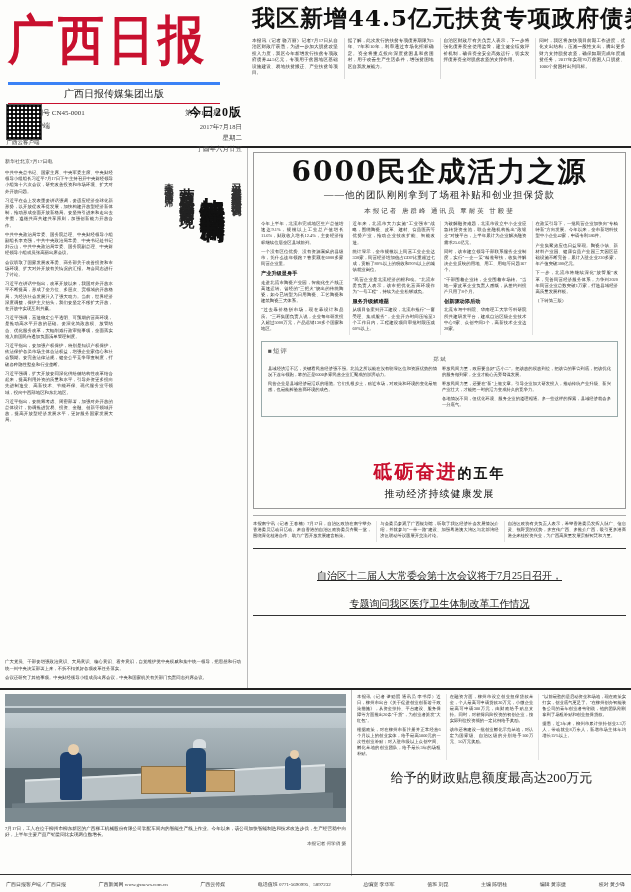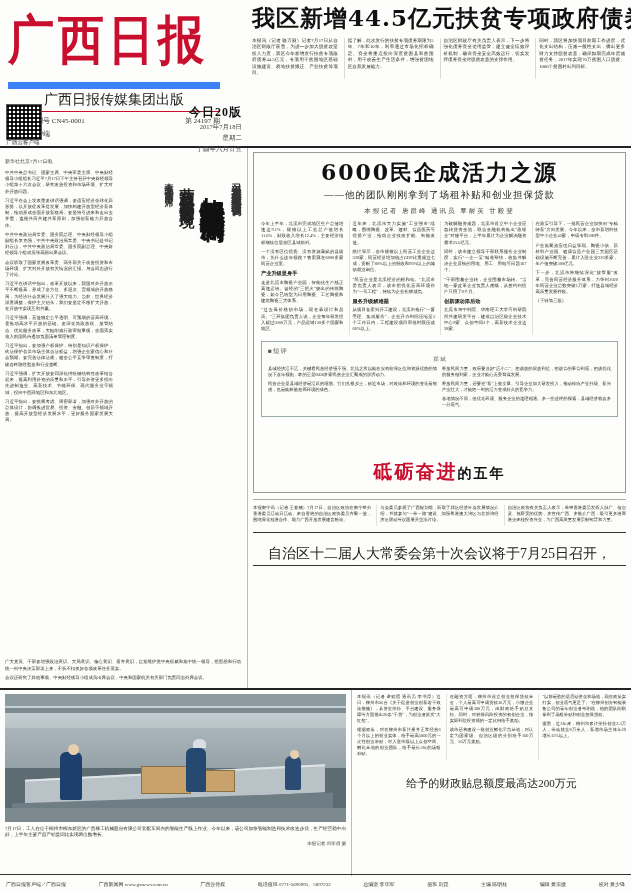--- a/index.html
+++ b/index.html
@@ -11,21 +11,21 @@
   
   .masthead{position:relative;height:146px;border-bottom:2px solid #222;padding-left:24px;}
   .logo-block{position:absolute;left:8px;top:6px;width:236px;}
   .logo-title{
     font-family:"DejaVu Serif", serif;
     font-weight:bold;color:#c8102e;font-size:46px;letter-spacing:4px;
     line-height:58px;white-space:nowrap;
     transform:scaleY(1.15);transform-origin:left top;
   }
   .logo-sub{
-    margin-top:18px;font-size:14px;color:#222;border-top:7px solid #3b82f6;
+    margin-top:18px;font-size:10px;color:#222;border-top:3px solid #3b82f6;
     border-bottom:1px solid #c8102e;padding:2px 0;text-align:center;width:212px;
   }
   .logo-meta{margin-top:4px;font-size:7px;color:#333;display:flex;justify-content:space-between;width:212px;}
   .logo-meta2{margin-top:3px;font-size:7px;color:#333;display:flex;justify-content:space-between;width:212px;}
   .date-bar{
     position:absolute;left:124px;top:104px;width:118px;text-align:right;
     font-size:9px;color:#111;
   }
   .date-bar .big{font-size:12px;font-weight:bold;letter-spacing:1px;}
   .date-bar .small{font-size:6.5px;color:#444;margin-top:2px;}
@@ -66,21 +66,21 @@
 
   .left-text{position:absolute;left:5px;top:22px;width:108px;font-size:4.4px;line-height:6.2px;color:#2a2a2a;text-align:justify;}
   .left-text p{margin:0 0 3px 0;}
   .left-date{position:absolute;left:5px;top:10px;font-size:5px;color:#444;}
   .left-foot{position:absolute;left:5px;bottom:4px;width:236px;font-size:4.4px;line-height:6.2px;color:#2a2a2a;text-align:justify;}
   .left-foot p{margin:0 0 3px 0;}
 
   
   .feature{border:1px solid #999;padding:6px 7px 7px 7px;box-sizing:border-box;}
   .feature-title{
-    font-family:"DejaVu Serif",serif;font-weight:bold;font-size:22px;color:#111;
+    font-family:"DejaVu Serif",serif;font-weight:bold;font-size:28px;color:#111;
     text-align:center;letter-spacing:2px;line-height:26px;
   }
   .feature-sub{font-size:9.5px;text-align:center;color:#222;margin-top:4px;letter-spacing:1px;}
   .feature-byline{font-size:6.5px;text-align:center;color:#444;margin-top:5px;letter-spacing:2px;}
   .feature-cols{display:flex;gap:5px;margin-top:5px;}
   .fcol{flex:1;font-size:4.4px;line-height:6.2px;color:#2a2a2a;text-align:justify;
         border-left:1px solid #e0e0e0;padding-left:3px;}
   .fcol:first-child{border-left:none;padding-left:0;}
   .fcol p{margin:0 0 3px 0;}
   .fcol .sec{font-weight:bold;font-size:5.2px;margin:3px 0;color:#111;}
@@ -100,21 +100,21 @@
 
   .hr-thin{border-top:1px solid #aaa;margin:6px 0 4px;}
   .mid-head{font-family:"DejaVu Serif",serif;font-weight:bold;font-size:16px;text-align:center;color:#111;letter-spacing:1px;}
   .mid-cols{display:flex;gap:5px;margin-top:5px;}
   .mcol{flex:1;font-size:4.3px;line-height:6px;color:#2a2a2a;text-align:justify;border-left:1px solid #e2e2e2;padding-left:3px;}
   .mcol:first-child{border-left:none;padding-left:0;}
   .mcol p{margin:0 0 3px 0;}
 
   .notice{border-top:1px solid #333;border-bottom:1px solid #333;margin-top:6px;padding:5px 2px;text-align:center;}
   .notice-t{font-family:"DejaVu Serif",serif;font-weight:bold;font-size:13px;color:#111;letter-spacing:1px;}
-  .notice-l{font-size:14px;color:#222;margin-top:10px;line-height:12px;}
+  .notice-l{font-size:10px;color:#222;margin-top:16px;line-height:12px;text-decoration:underline;}
 
   
   .bottom{position:relative;height:186px;display:flex;}
   .photo-wrap{width:352px;padding:4px 5px;box-sizing:border-box;position:relative;border-right:1px solid #bbb;}
   .photo{width:100%;height:128px;position:relative;overflow:hidden;background:#9fb0b8;}
   .ph-sky{position:absolute;left:0;top:0;right:0;height:34px;background:linear-gradient(#cfd8dc,#b9c4c9);}
   .ph-beam{position:absolute;left:0;top:0;right:0;height:12px;background:#8d9aa0;}
   .ph-beam2{position:absolute;left:0;top:14px;right:0;height:5px;background:#7e8b92;}
   .ph-wall{position:absolute;left:0;top:34px;right:0;height:40px;background:linear-gradient(#aab6bb,#95a2a8);}
   .ph-line{position:absolute;left:0;top:74px;right:0;height:54px;background:#5d6b72;}
@@ -128,21 +128,21 @@
   .photo-cap{font-size:4.6px;line-height:6.4px;color:#2a2a2a;margin-top:4px;text-align:justify;}
   .photo-credit{font-size:4.6px;color:#444;margin-top:2px;text-align:right;}
 
   .bot-right{flex:1;padding:4px 5px;box-sizing:border-box;position:relative;}
   .bot-cols{display:flex;gap:5px;}
   .bcol2{flex:1;font-size:4.3px;line-height:6px;color:#2a2a2a;text-align:justify;border-left:1px solid #e2e2e2;padding-left:3px;}
   .bcol2:first-child{border-left:none;padding-left:0;}
   .bcol2 p{margin:0 0 3px 0;}
   .bot-head{font-family:"DejaVu Serif",serif;font-weight:bold;font-size:17px;text-align:center;color:#111;letter-spacing:1px;margin-top:6px;}
   .bot-head .red{color:#c8102e;}
-  .bot-sub{font-size:11px;text-align:center;color:#222;margin-top:16px;}
+  .bot-sub{font-size:13px;text-align:center;color:#222;margin-top:9px;}
 
   
   .footer{position:absolute;left:0;right:0;bottom:0;height:18px;border-top:1px solid #333;
           display:flex;align-items:center;justify-content:space-between;padding:0 6px;box-sizing:border-box;
           font-size:5px;color:#333;}
   .footer span{white-space:nowrap;}
 </style>
 </head>
 <body>
 
@@ -268,39 +268,41 @@
             <div class="bcol">
               <p>释放民间力量，政府要当好"店小二"。把该放的权放到位，把该管的事管到底，把该优化的服务做到家，企业才能心无旁骛谋发展。</p>
               <p>释放民间力量，还要在"新"上做文章。引导企业加大研发投入，推动传统产业升级、新兴产业壮大，才能把一时的活力变成持久的竞争力。</p>
               <p>各地情况不同，但优化环境、服务企业的道理相通。多一些这样的探索，县域经济就会多一分底气。</p>
             </div>
           </div>
         </div>
 
         <div class="redbanner">
           <div class="big"><span>砥砺奋进</span><span class="blk">的五年</span></div>
+          <div class="small">推动经济持续健康发展</div>
         </div>
       </div>
 
       <div class="hr-thin"></div>
 
       <div class="mid-cols">
         <div class="mcol">
             <p>本报南宁讯（记者 王春楠）7月17日，自治区政协在南宁举办香港委员活动日活动。来自香港的自治区政协委员齐聚一堂，围绕深化桂港合作、助力广西开放发展建言献策。</p>
           </div>
         <div class="mcol">
             <p>与会委员参观了广西规划馆，听取了我区经济社会发展情况介绍，并就参与"一带一路"建设、加强粤港澳大湾区与北部湾经济区联动等议题展开交流讨论。</p>
           </div>
         <div class="mcol">
             <p>自治区政协有关负责人表示，希望香港委员发挥人脉广、信息灵、视野宽的优势，多宣传广西、多推介广西，吸引更多港商港企来桂投资兴业，为广西高质量发展贡献智慧和力量。</p>
           </div>
       </div>
 
       <div class="notice">
         <div class="notice-l">自治区十二届人大常委会第十次会议将于7月25日召开，</div>
+        <div class="notice-l">专题询问我区医疗卫生体制改革工作情况</div>
       </div>
     </div>
   </div>
 
   <div class="bottom">
     <div class="photo-wrap">
       <div class="photo">
         <div class="ph-sky"></div>
         <div class="ph-beam"></div>
         <div class="ph-beam2"></div>

